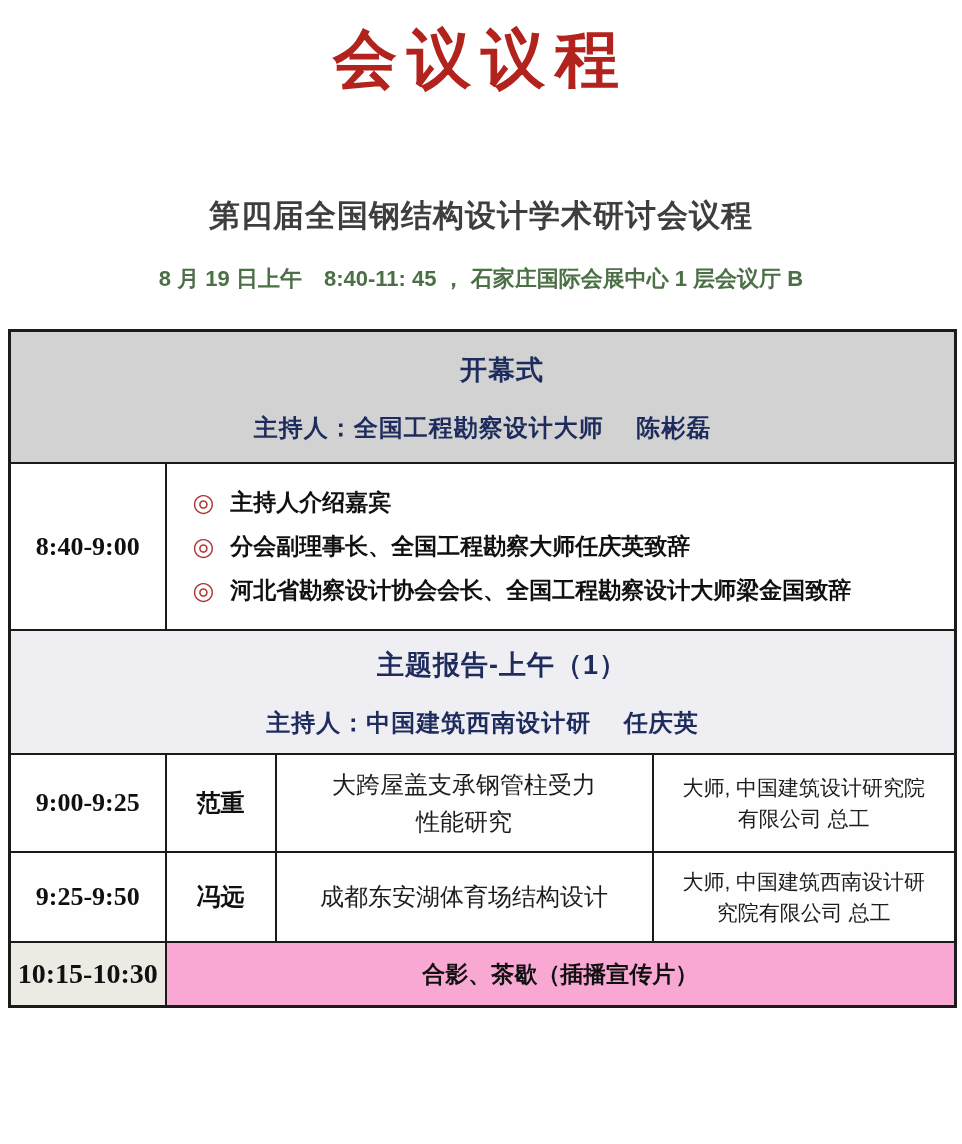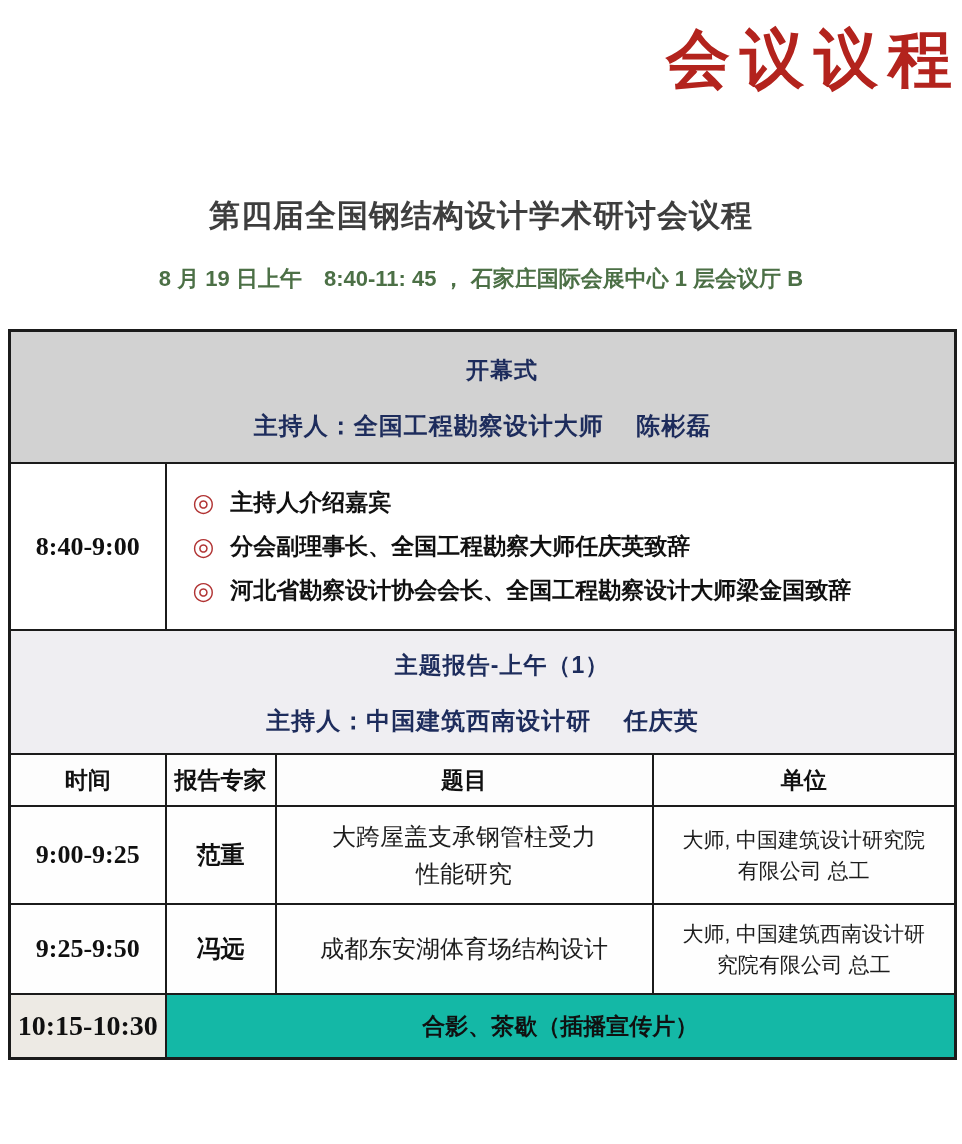--- a/index.html
+++ b/index.html
@@ -2,21 +2,21 @@
 <html><head>
 <meta charset="utf-8">
 <style>
   html,body{margin:0;padding:0;background:#ffffff;}
   body{
     width:962px;height:1144px;overflow:hidden;
     font-family:"Liberation Sans","DejaVu Sans",sans-serif;
     color:#1b1b1b;
   }
   .page-title{
-    text-align:right;
+    text-align:center;
     font-family:"Liberation Serif","DejaVu Serif",serif;
     font-weight:bold;
     font-size:64px;
     letter-spacing:10px;
     color:#b3231d;
     padding-top:16px;
     margin:0;
   }
   .conf-title{
     text-align:center;
@@ -43,21 +43,21 @@
   table.agenda td, table.agenda th{
     border:2px solid #1b1b1b;
     vertical-align:middle;
     overflow:hidden;
   }
   
   .sec-cell{text-align:center;}
   .sec1 .sec-cell{background:#d2d2d2;height:128px;}
   .sec2 .sec-cell{background:#efeef2;height:120px;}
   .sec-title{
-    font-size:23px;font-weight:bold;color:#1d2c5c;
+    font-size:27px;font-weight:bold;color:#1d2c5c;
     margin-top:2px;letter-spacing:1px;padding-left:39px;
   }
   .sec-mod{
     font-size:24px;font-weight:bold;color:#1d2c5c;
     margin-top:24px;letter-spacing:1px;
   }
   
   .opening-row{height:150px;}
   .time-cell{
     text-align:center;
@@ -88,21 +88,21 @@
   .speaker-cell{text-align:center;font-weight:bold;font-size:24px;color:#101010;}
   .topic-cell{
     text-align:center;font-size:24px;color:#1c1c1c;
     line-height:1.55;padding:4px 36px;white-space:pre-line;
   }
   .org-cell{
     text-align:center;font-size:21px;color:#1c1c1c;
     line-height:1.5;padding:0 8px;white-space:pre-line;
   }
   
-  .break-row td{background:#14b8a6;height:60px;}
+  .break-row td{background:#f9a8d4;height:60px;}
   .break-row .time-cell{background:#edeae4;font-size:28px;}
   .break-label{
     text-align:center;font-size:23px;font-weight:bold;color:#101010;
   }
 </style>
 </head>
 <body>
 
 <h1 class="page-title">会议议程</h1>
 
@@ -144,26 +144,20 @@
     </td>
   </tr>
 
   <tr class="sec2">
     <td class="sec-cell" colspan="4">
       <div class="sec-title">主题报告-上午（1）</div>
       <div class="sec-mod">主持人：中国建筑西南设计研　 任庆英</div>
     </td>
   </tr>
 
-  <tr class="col-head">
-    <th>时间</th>
-    <th>报告专家</th>
-    <th>题目</th>
-    <th>单位</th>
-  </tr>
 
   <tr class="data-row row-1">
     <td class="time-cell">9:00-9:25</td>
     <td class="speaker-cell">范重</td>
     <td class="topic-cell">大跨屋盖支承钢管柱受力
 性能研究</td>
     <td class="org-cell">大师, 中国建筑设计研究院
 有限公司 总工</td>
   </tr>
   <tr class="data-row row-2">

